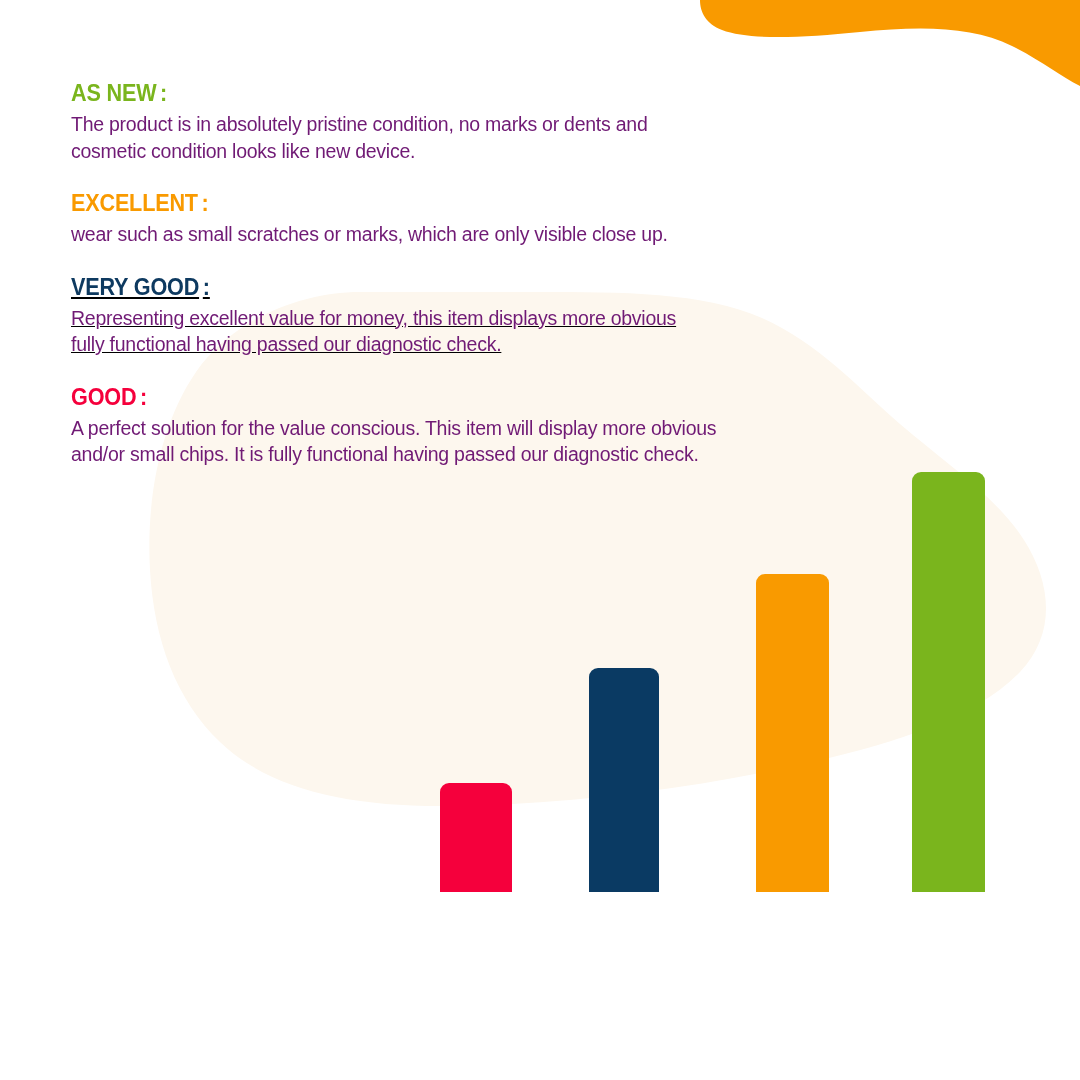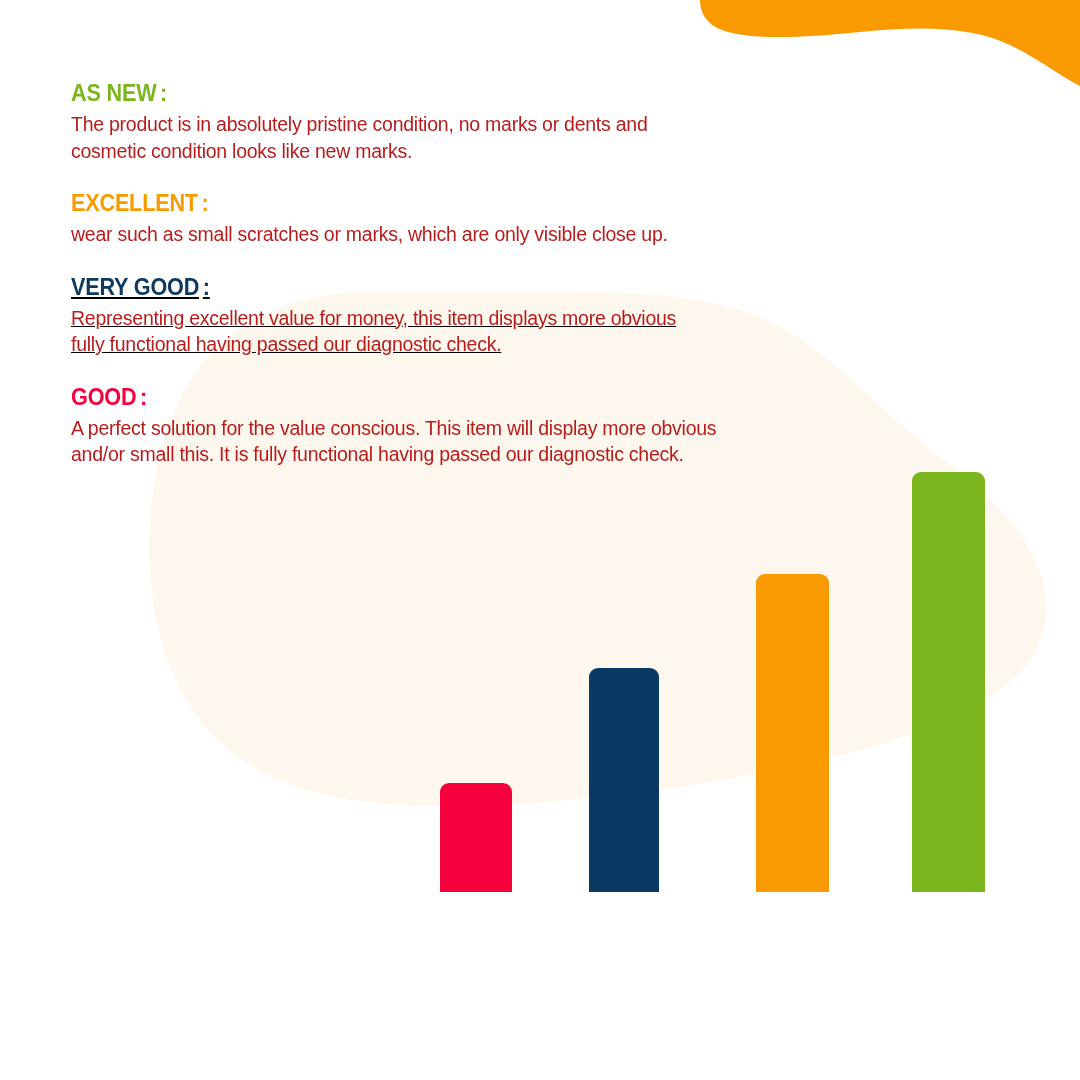--- a/index.html
+++ b/index.html
@@ -31,21 +31,21 @@
     white-space:nowrap;
     transform:scaleX(0.94);
     transform-origin:left center;
   }
   .heading .colon{margin-left:4px;}
 
   .body-text{
     font-family:"Liberation Sans", sans-serif;
     font-size:19.5px;
     line-height:26.5px;
-    color:#b91c1c;
+    color:#701a75;
     margin:0;
     letter-spacing:-0.25px;
   }
   .body-text .ln{display:block;white-space:nowrap;}
 
   .h-asnew{color:#7AB51D;}
   .h-excellent{color:#F99A00;}
   .h-verygood{color:#0E3A60;}
   .h-good{color:#F5003C;}
 
@@ -103,21 +103,21 @@
              C 330 1070, 372 1074, 372 1080
              L 0 1080 Z"></path>
   </svg>
 
   <div class="content">
 
     <div class="block gap-asnew">
       <div class="heading h-asnew"><span>AS NEW</span><span class="colon">:</span></div>
       <p class="body-text">
         <span class="ln">The product is in absolutely pristine condition, no marks or dents and</span>
-        <span class="ln">cosmetic condition looks like new marks.</span>
+        <span class="ln">cosmetic condition looks like new device.</span>
       </p>
     </div>
 
     <div class="block gap-excellent">
       <div class="heading h-excellent"><span>EXCELLENT</span><span class="colon">:</span></div>
       <p class="body-text">
         <span class="ln">wear such as small scratches or marks, which are only visible close up.</span>
       </p>
     </div>
 
@@ -126,21 +126,21 @@
       <p class="body-text">
         <span class="ln">Representing excellent value for money, this item displays more obvious</span>
         <span class="ln">fully functional having passed our diagnostic check.</span>
       </p>
     </div>
 
     <div class="block gap-good">
       <div class="heading h-good"><span>GOOD</span><span class="colon">:</span></div>
       <p class="body-text">
         <span class="ln">A perfect solution for the value conscious. This item will display more obvious</span>
-        <span class="ln">and/or small this. It is fully functional having passed our diagnostic check.</span>
+        <span class="ln">and/or small chips. It is fully functional having passed our diagnostic check.</span>
       </p>
     </div>
 
   </div>
 
   <div class="chart" id="chart">
       <div class="bar" style="left: 440px; top: 783px; width: 72px; height: 202px; background: rgb(245, 0, 60);"></div>
       <div class="bar-label" style="left: 476px; top: 1002px;">GOOD</div>
       <div class="bar" style="left: 589px; top: 668px; width: 70px; height: 317px; background: rgb(10, 58, 99);"></div>
       <div class="bar-label" style="left: 624px; top: 1002px;">VERY GOOD</div>

